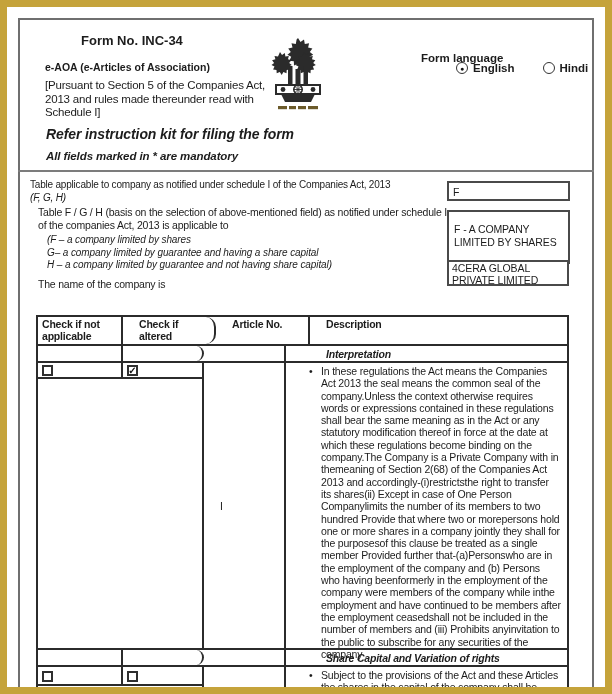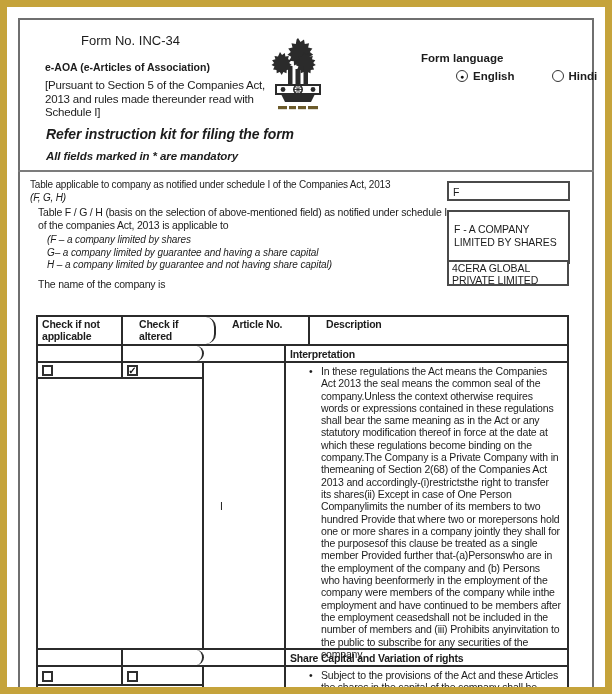--- a/index.html
+++ b/index.html
@@ -11,28 +11,28 @@
   .gold-frame {
     position:absolute; inset:0; border:7px solid #C5A33B; z-index:50; pointer-events:none;
   }
   .form-box {
     position:absolute; left:18px; top:18px; width:576px; height:700px;
     border:2px solid #6F6F6F; border-bottom:none; background:#fff;
   }
   .abs { position:absolute; }
 
   
-  .form-no   { left:45px; top:33px;  font-size:13px; font-weight:normal;padding-left:36px; }
+  .form-no   { left:45px; top:33px;  font-size:13px; font-weight:bold;padding-left:36px; }
   .form-type { left:45px; top:61px;  font-size:10.5px; font-weight:bold; }
   .pursuant  { left:45px; top:79px;  width:234px; font-size:11.5px; line-height:13.5px; letter-spacing:-0.2px; }
   .instr     { left:46px; top:126px; font-size:14px; font-style:italic; font-weight:bold; letter-spacing:-0.1px; }
   .mandatory { left:46px; top:150px; font-size:11.5px; font-style:italic; font-weight:bold; letter-spacing:-0.1px; }
   .emblem    { left:268px; top:36px; }
   .lang-label{ left:421px; top:52px; font-size:11.5px; font-weight:bold; }
-  .lang-row  { left:420px; top:70px; display:flex; gap:37px;padding-left:36px; }
+  .lang-row  { left:420px; top:62px; display:flex; gap:28px;padding-left:36px; }
   .radio-opt { display:flex; align-items:center; font-size:11.5px; font-weight:bold; }
   .radio { width:12px; height:12px; border:1.5px solid #333; border-radius:50%; margin-right:5px;
            display:flex; align-items:center; justify-content:center; background:#fff; }
   .radio span { font-size:7px; line-height:7px; color:#111; }
   .hrule { left:18px; top:170px; width:576px; border-top:2px solid #7c7c7c; height:0; }
 
   
   .p1 { left:30px; top:178px; width:412px; font-size:10px; line-height:13px; letter-spacing:-0.2px; }
   .p1 .note { font-style:italic; }
   .p2 { left:38px; top:206px; width:414px; font-size:10.5px; line-height:13px; letter-spacing:-0.2px; }
@@ -47,21 +47,21 @@
 
   
   .tbl { left:36px; top:315px; width:533px; border:2px solid #2B2B2B; font-size:10.5px; background:#fff; }
   .trow { display:flex; border-bottom:2px solid #2B2B2B; }
   .cell { border-right:2px solid #2B2B2B; }
   .cell:last-child { border-right:none; }
   .hdr { height:29px;gap:12px; }
   .hdr .cell { font-weight:bold; font-size:10.5px; line-height:11.5px; padding:2px 4px; letter-spacing:-0.2px; }
   .w1 { width:85px; } .w2 { width:81px;border-radius:10px; } .w3 { width:82px; } .w4 { flex:1; }
   .secrow { height:17px; }
-  .sec-title { font-weight:bold; font-size:10.5px; padding:2px 0 0 4px; letter-spacing:-0.2px; }
+  .sec-title { font-weight:bold; font-style:italic; font-size:10.5px; padding:2px 0 0 4px; letter-spacing:-0.2px;margin-left:36px; }
   .bigrow { height:287px; }
   .botrow { height:46px; border-bottom:none; }
   .checkcol { width:166px; display:flex; flex-direction:column; border-right:2px solid #2B2B2B; }
   .checksub { display:flex; border-bottom:2px solid #2B2B2B; }
   .bigrow .checksub { height:16px; }
   .botrow .checksub { height:19px; }
   .csc1 { width:85px; border-right:2px solid #2B2B2B; padding:2px 4px; }
   .csc2 { flex:1; padding:2px 4px; }
   .checkbox { width:11px; height:11px; border:2px solid #2f2f2f; background:#fff;
               display:flex; align-items:center; justify-content:center; }

